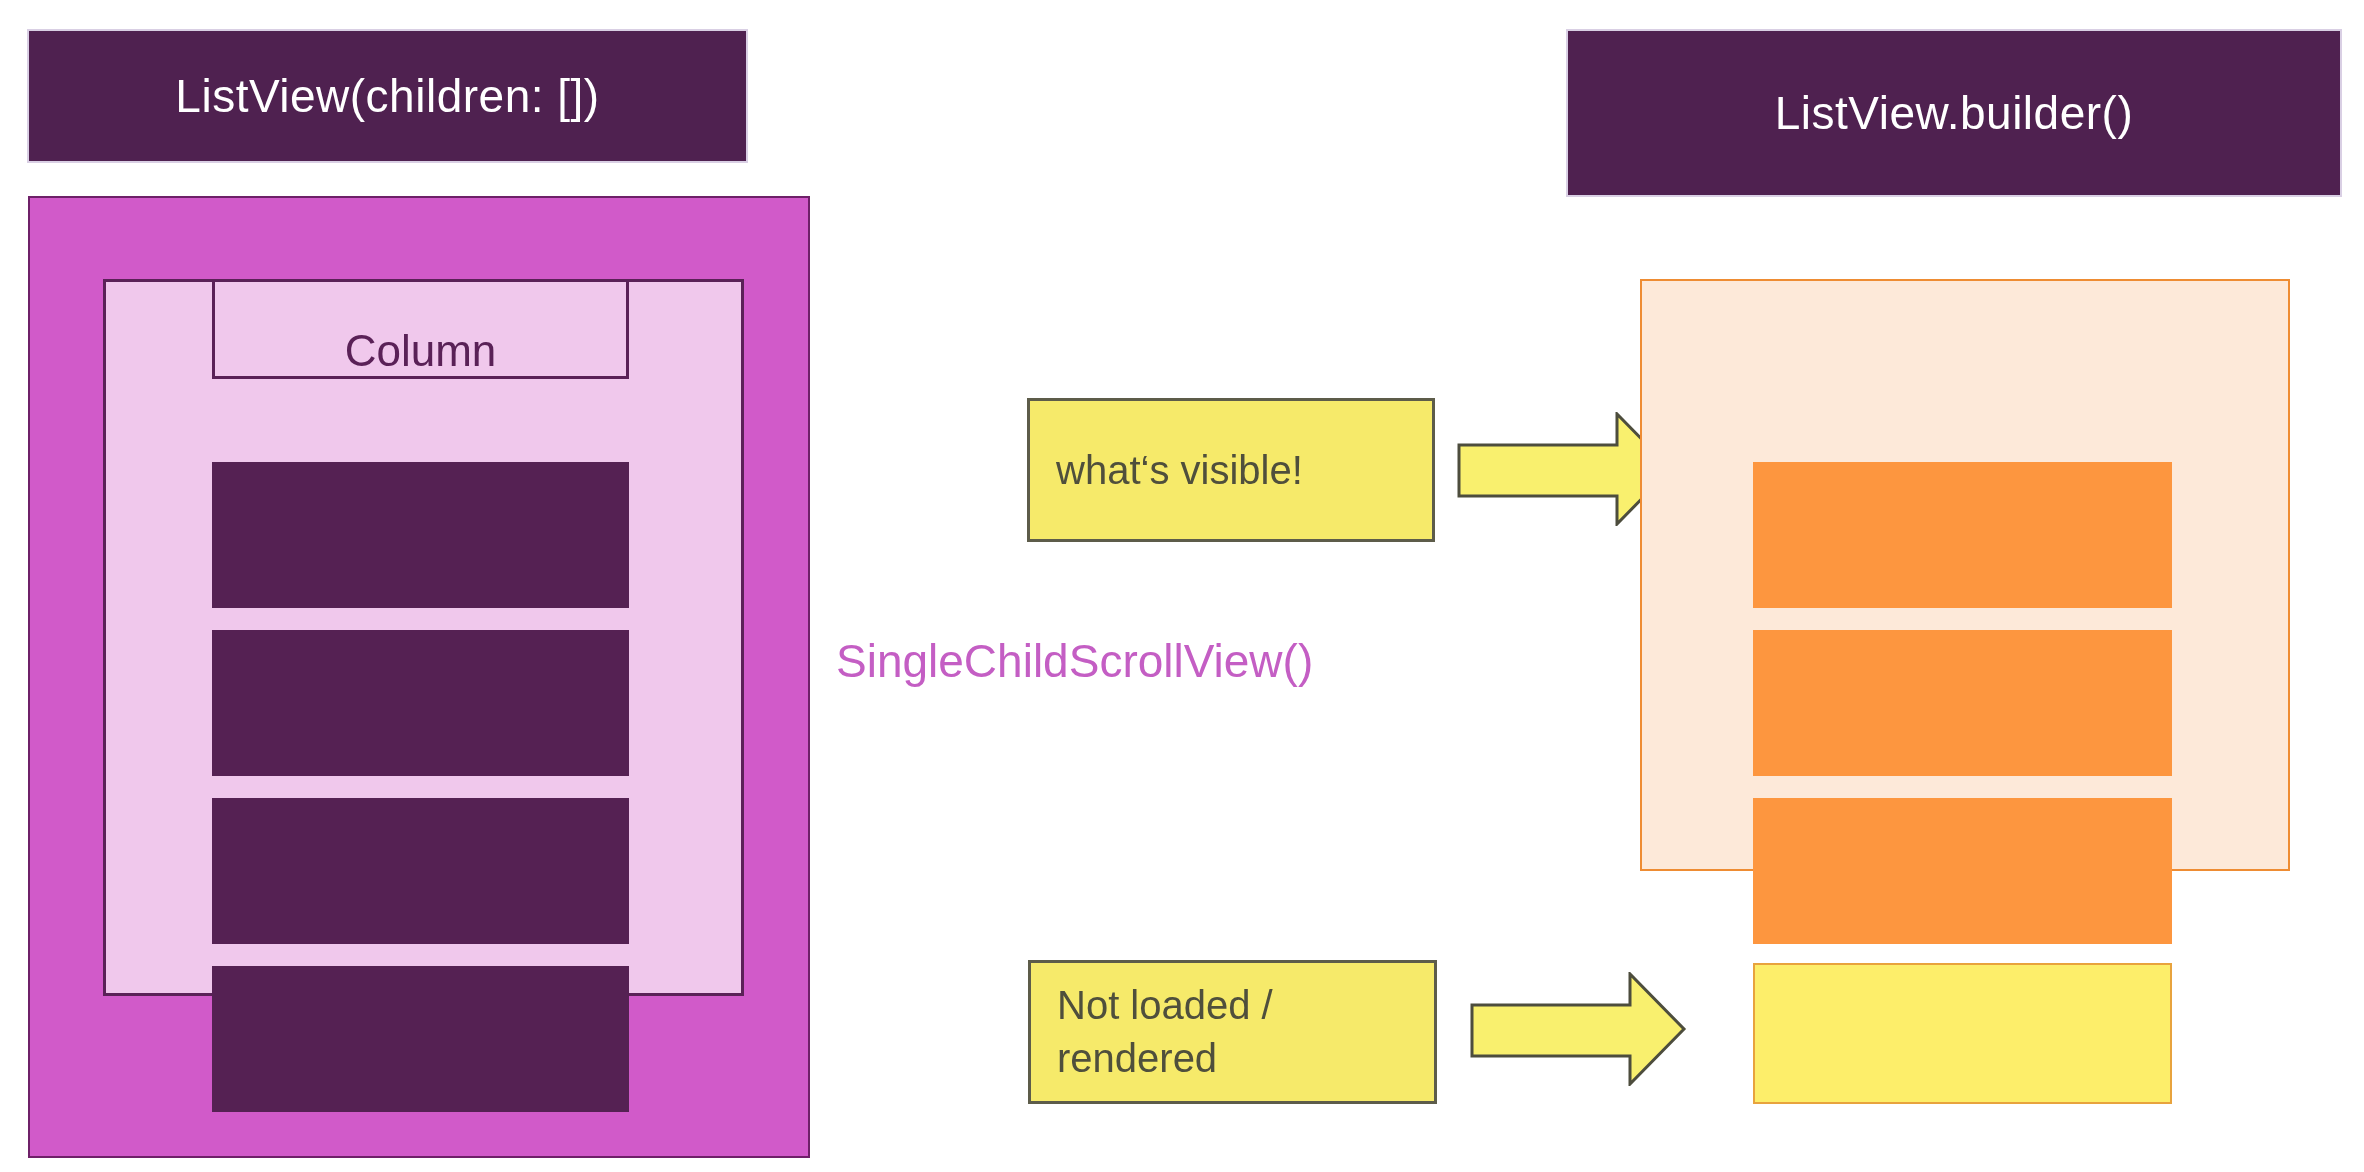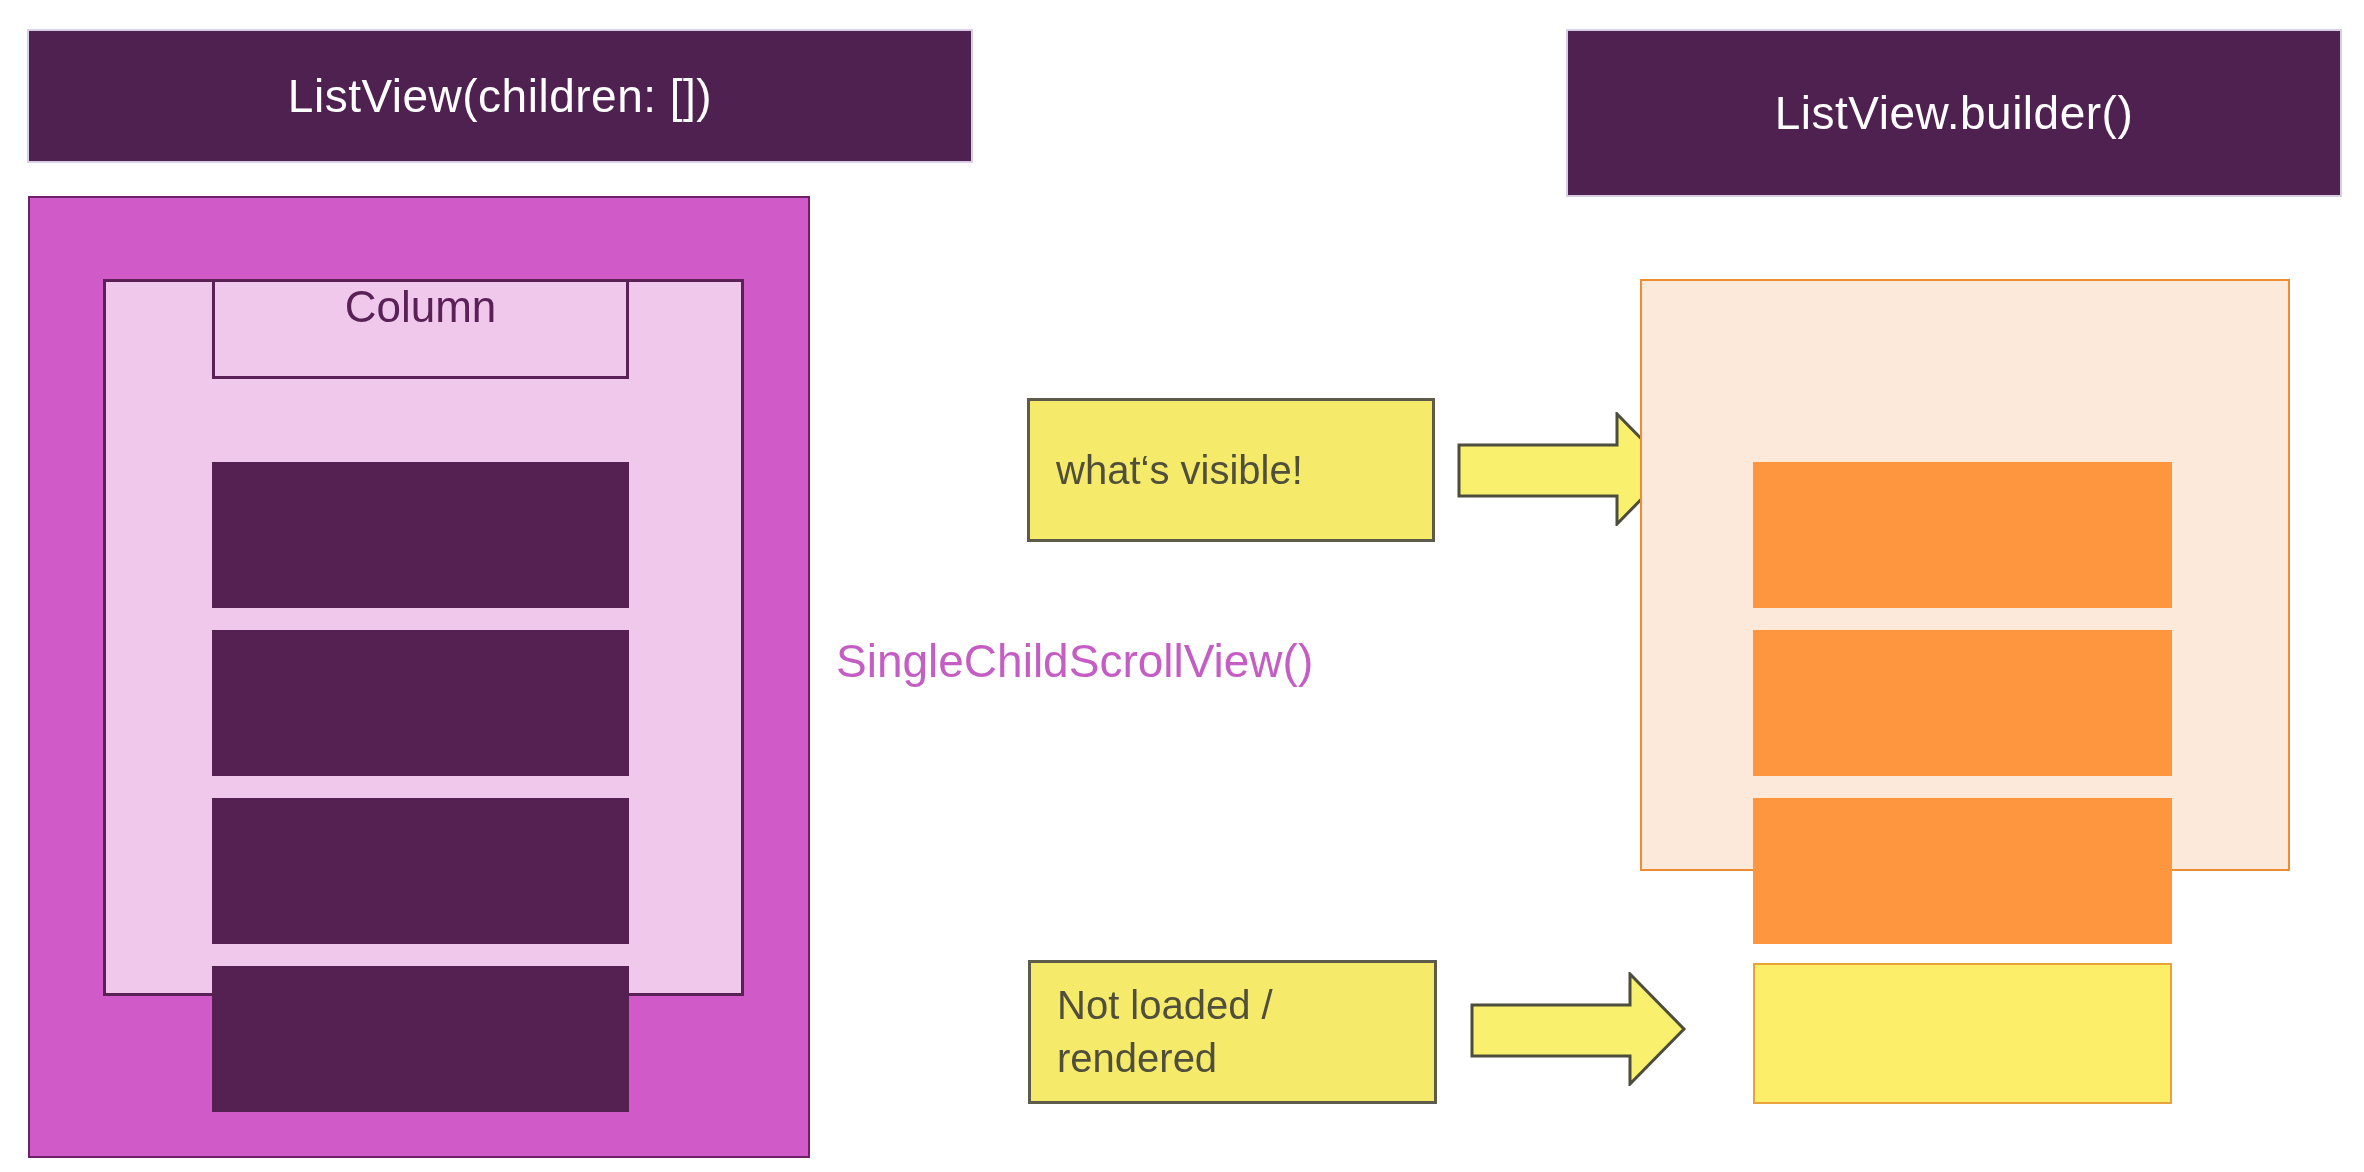--- a/index.html
+++ b/index.html
@@ -15,30 +15,30 @@
   }
   *{box-sizing:border-box;margin:0;padding:0;}
   html,body{background:#fff;}
   body{font-family:"Liberation Sans", sans-serif;}
   .canvas{position:relative;width:2364px;height:1172px;background:var(--canvas-bg);overflow:hidden;}
   .abs{position:absolute;}
 
   .hdr{display:flex;align-items:center;justify-content:center;
        background:var(--header-bg);color:var(--header-text);
        font-size:46px;letter-spacing:.5px;border:2px solid var(--header-edge);}
-  .hdr-left{left:27px;top:29px;width:946px;height:134px;}
+  .hdr-left{left:27px;top:29px;width:721px;height:134px;}
   .hdr-right{left:1566px;top:29px;width:776px;height:168px;}
 
   .magenta-box{left:28px;top:196px;width:782px;height:962px;
        background:var(--magenta-box);border:2px solid var(--magenta-border);}
   .pink-box{left:103px;top:279px;width:641px;height:717px;
        background:var(--pink-box);border:3px solid var(--purple-border);}
   .column-box{left:212px;top:279px;width:417px;height:100px;
        background:var(--pink-box);border:3px solid var(--purple-border);
-       display:flex;align-items:flex-start;justify-content:center;
+       display:flex;align-items:flex-end;justify-content:center;
        color:var(--purple-border);font-size:44px;}
   .stack{display:flex;flex-direction:column;gap:22px;}
   .stack-left{left:212px;top:462px;width:417px;}
   .p-item{height:146px;background:var(--purple-item);}
 
   .peach-box{left:1640px;top:279px;width:650px;height:592px;
        background:var(--peach-box);border:2px solid var(--peach-border);}
   .stack-right{left:1753px;top:462px;width:419px;}
   .o-item{height:146px;background:var(--orange-item);}
   .y-item{left:1753px;top:963px;width:419px;height:141px;

